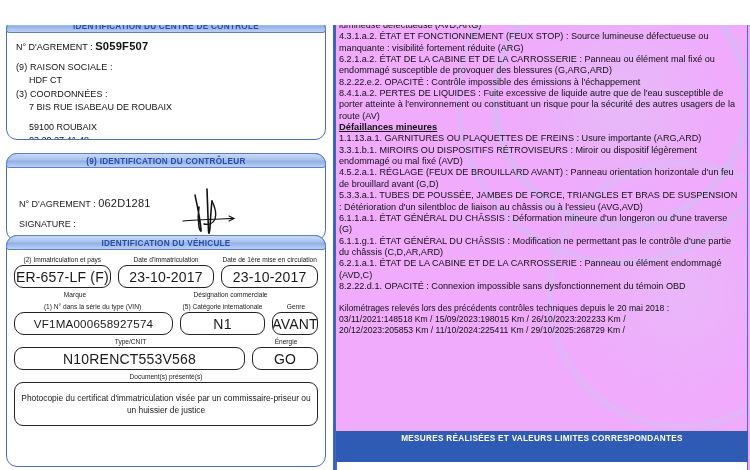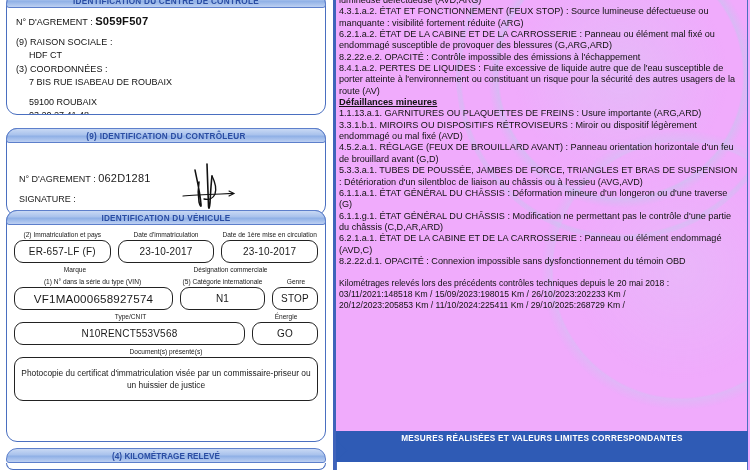--- a/index.html
+++ b/index.html
@@ -14,20 +14,21 @@
     font-family: "Liberation Sans", sans-serif;
     color: #1a1a1a;
     position: relative;
   }
 
   #sheet {
     position: absolute;
     inset: 0;
     display: flex;
     background: #ffffff;
+    margin-top: 25px;
   }
 
   
   .left-col {
     width: 335px;
     position: relative;
     background: #ffffff;
     border-right: 2px solid #3f63ba;
     box-sizing: border-box;
     overflow: hidden;
@@ -122,27 +123,27 @@
   .vrow { display: flex; gap: 7px; }
   .vcell { flex: 1; }
 
   .box {
     border: 1.1px solid #222;
     border-radius: 9px;
     height: 21px;
     display: flex;
     align-items: center;
     justify-content: center;
-    font-size: 10px;
+    font-size: 14px;
     letter-spacing: 0.2px;
     background: #fff;
     overflow: hidden;
     white-space: nowrap;
   }
-  .box.small { font-size: 11.6px; }
+  .box.small { font-size: 11.6px; border-radius: 10px; }
 
   .docbox {
     border: 1.1px solid #222;
     border-radius: 9px;
     height: 44px;
     display: flex;
     align-items: center;
     justify-content: center;
     text-align: center;
     font-size: 8.4px;
@@ -346,21 +347,21 @@
         </div>
 
         <div class="vrow">
           <div class="vcell cap" style="flex:0 0 157px">(1) N° dans la série du type (VIN)</div>
           <div class="vcell cap">(5) Catégorie internationale</div>
           <div class="vcell cap" style="flex:0 0 44px">Genre</div>
         </div>
         <div class="vrow">
           <div class="vcell box small" style="flex:0 0 157px">VF1MA000658927574</div>
           <div class="vcell box">N1</div>
-          <div class="vcell box" style="flex:0 0 44px">STOP</div>
+          <div class="vcell box" style="flex:0 0 44px">AVANT</div>
         </div>
 
         <div class="vrow">
           <div class="vcell cap">Type/CNIT</div>
           <div class="vcell cap" style="flex:0 0 64px">Énergie</div>
         </div>
         <div class="vrow">
           <div class="vcell box">N10RENCT553V568</div>
           <div class="vcell box" style="flex:0 0 64px">GO</div>
         </div>

